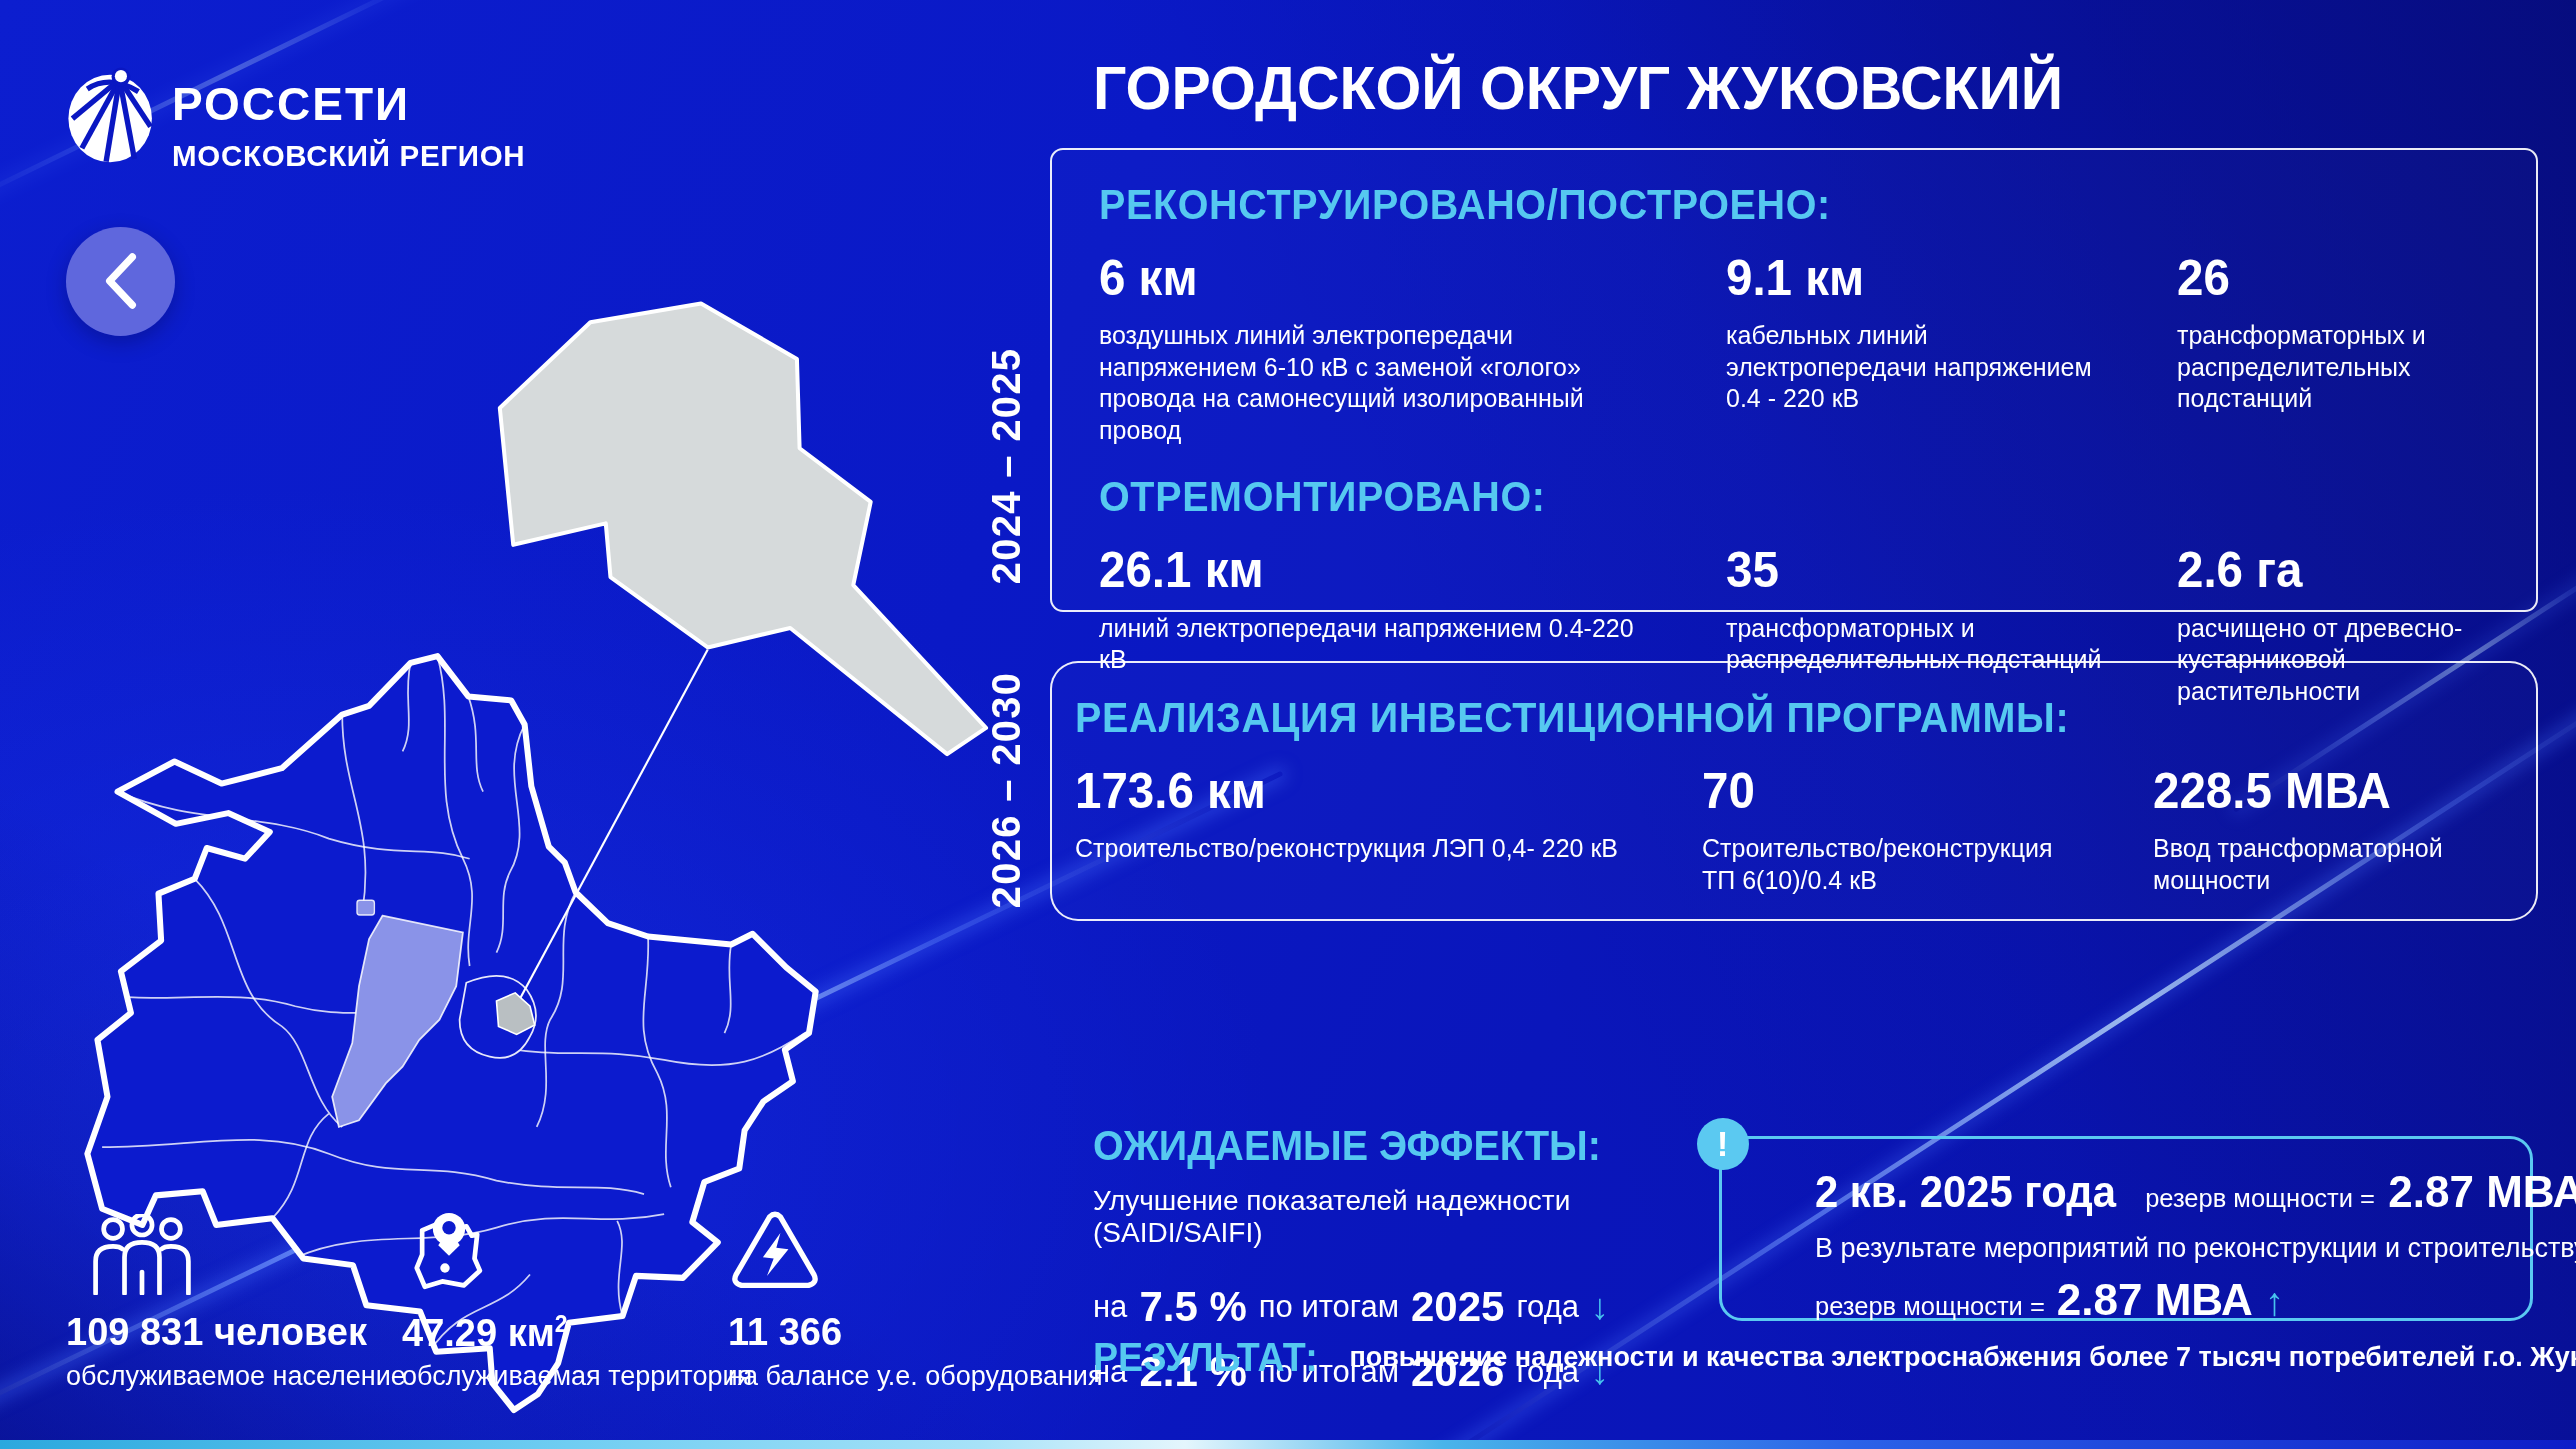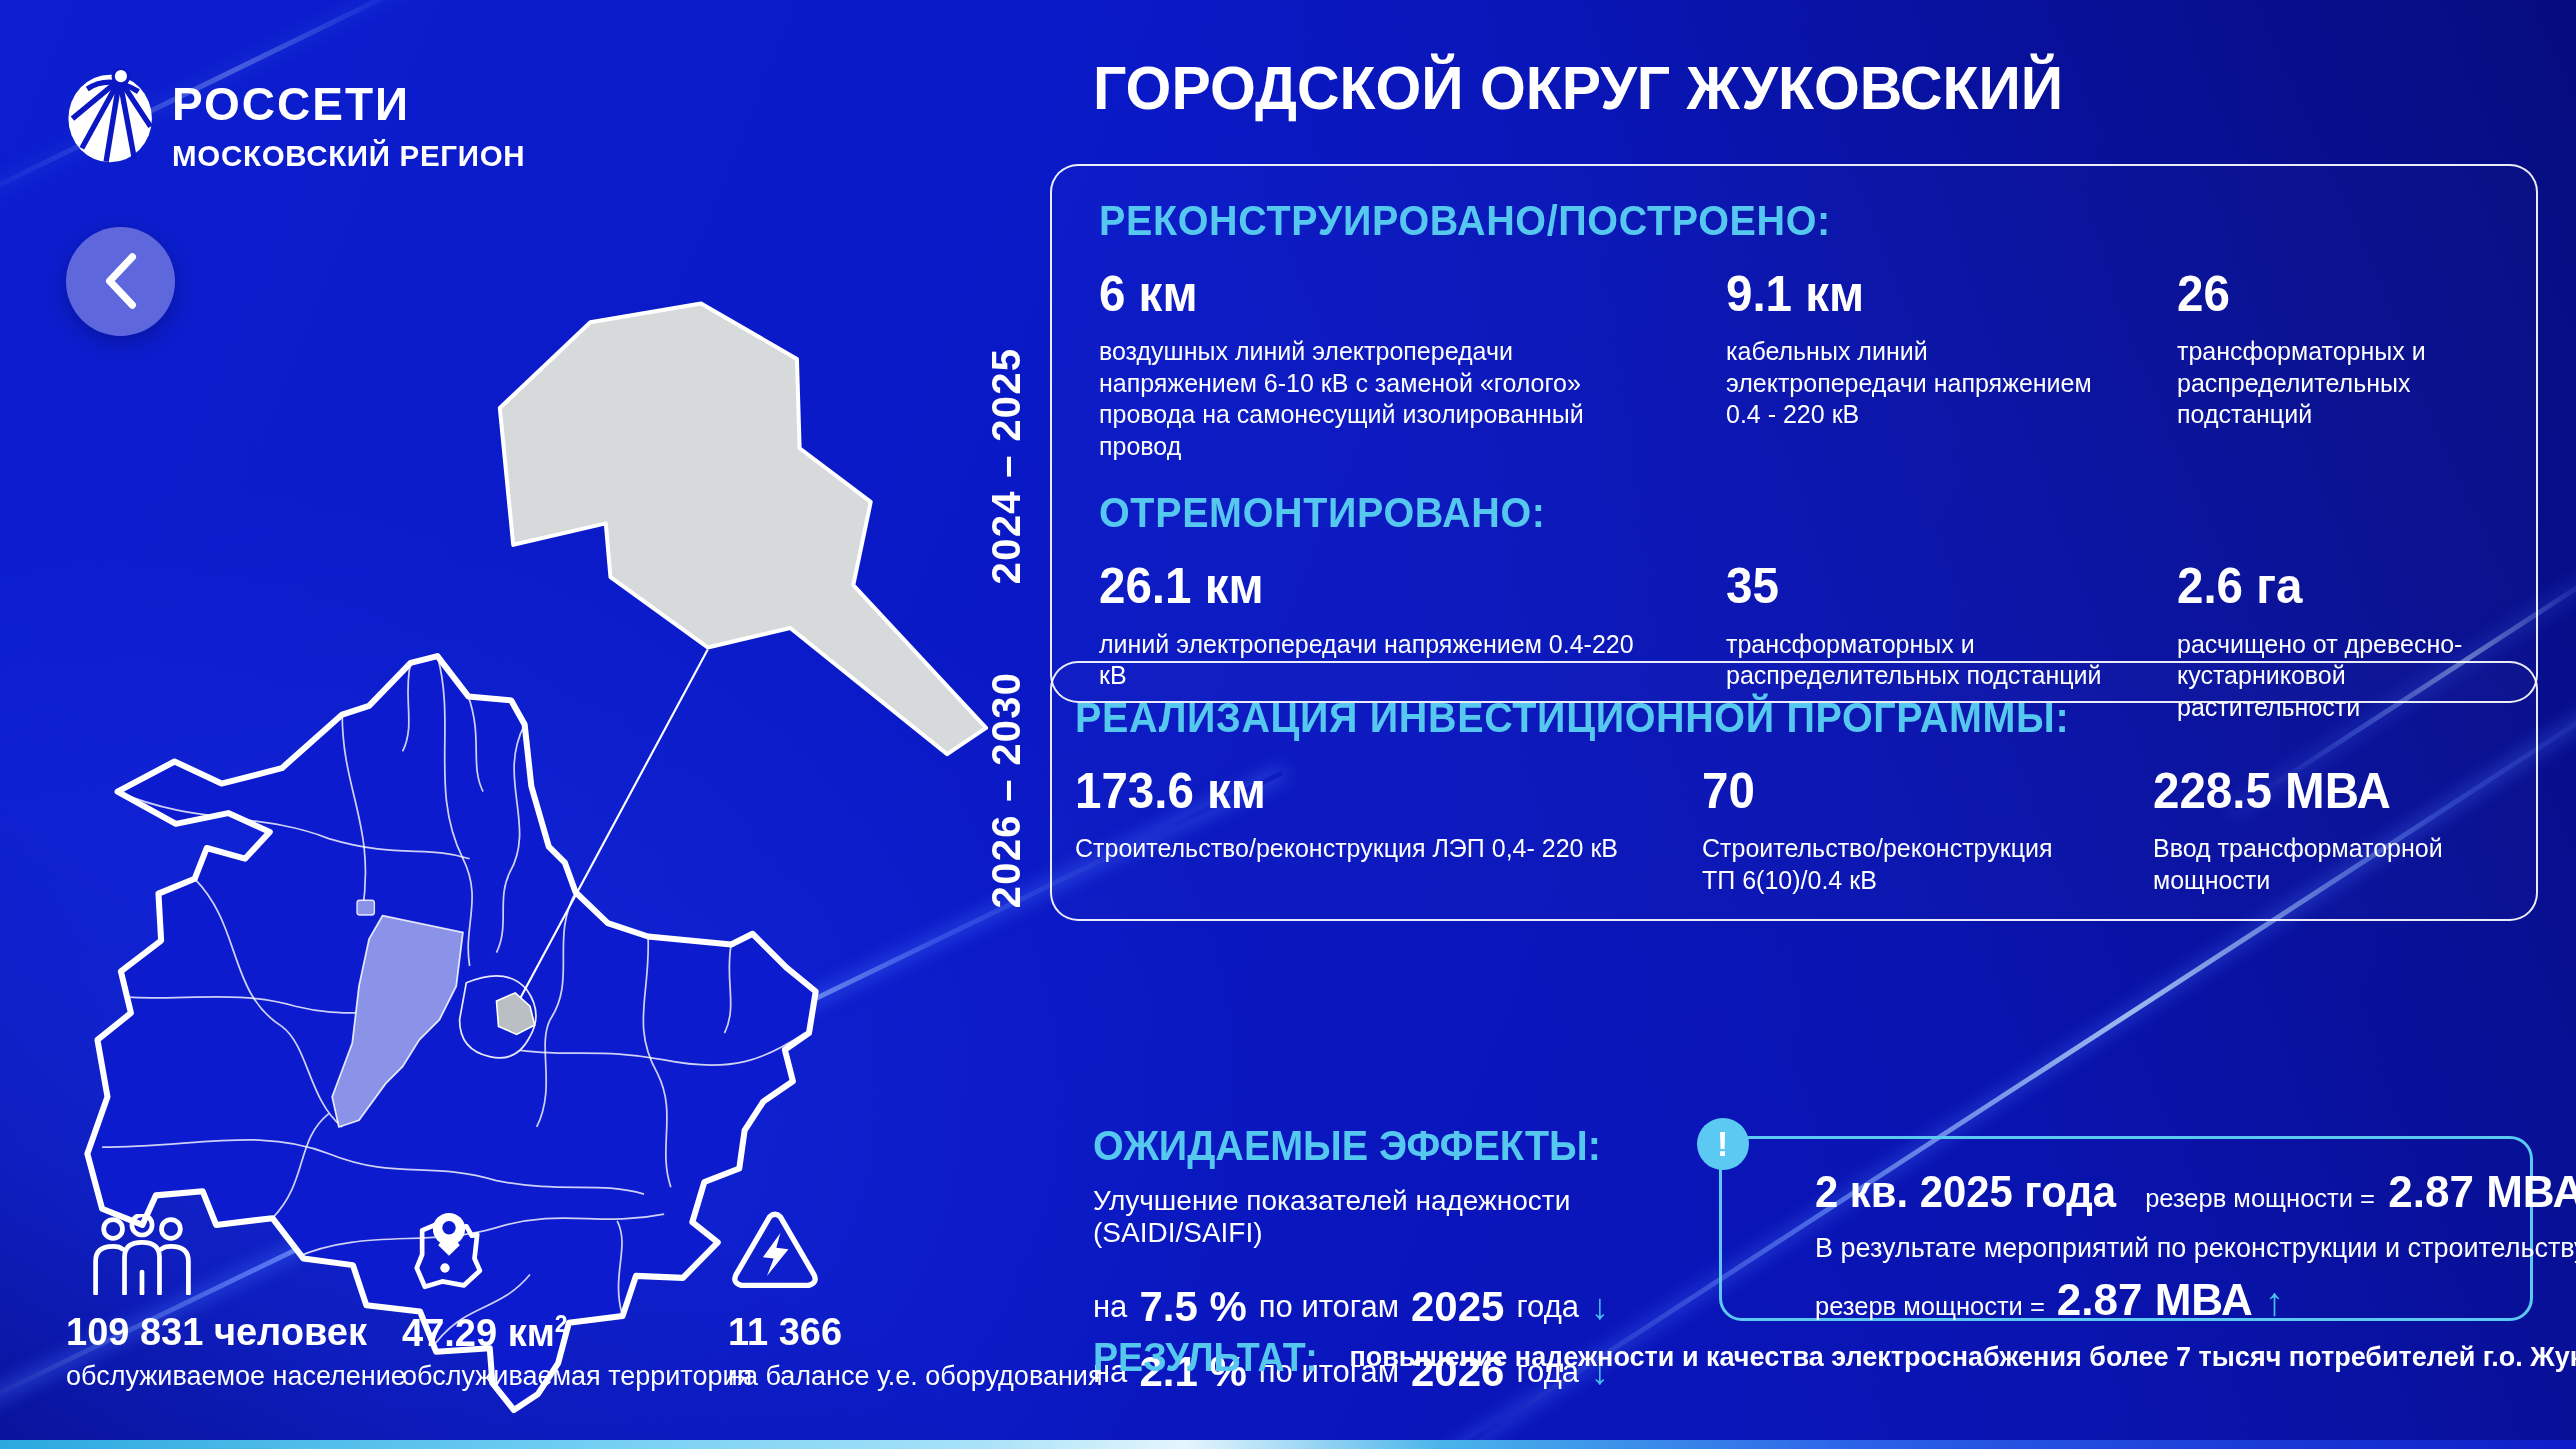--- a/index.html
+++ b/index.html
@@ -38,21 +38,21 @@
     letter-spacing:0; white-space:nowrap; transform:scaleX(.95); transform-origin:left center; }
 
   
   .back-btn { position:absolute; left:66px; top:227px; width:109px; height:109px; border-radius:50%;
     background:rgba(103,110,222,.92); display:flex; align-items:center; justify-content:center;
     box-shadow:0 6.7px 20px rgba(0,0,30,.25); cursor:pointer; }
 
   
   .panel { position:absolute; left:1050px; width:1488px; border:2.7px solid rgba(255,255,255,.92);
     border-radius:28px; padding:31px 47px 24px 47px; background:rgba(255,255,255,.015); }
-  .panel-1 { top:164px; height:539px; }
+  .panel-1 { top:148px; height:464px;border-radius:13px; }
   .panel-2 { top:661px; height:260px;padding-left:23px; }
   .panel-heading { color:#56c8f0; font-size:42px; font-weight:bold; letter-spacing:0.7px;
     transform:scaleX(.94); transform-origin:left center; white-space:nowrap; margin-bottom:20px; }
   .section-2 { margin-top:27px; }
   .stat-row { display:flex; }
   .stat.c1 { width:627px; }
   .stat.c2 { width:451px; }
   .stat.c3 { flex:1; }
   .stat-value { font-size:50px; font-weight:bold; white-space:nowrap; transform:scaleX(.95); transform-origin:left center; }
   .stat-label { font-size:25px; line-height:1.26; margin-top:13.4px; }

